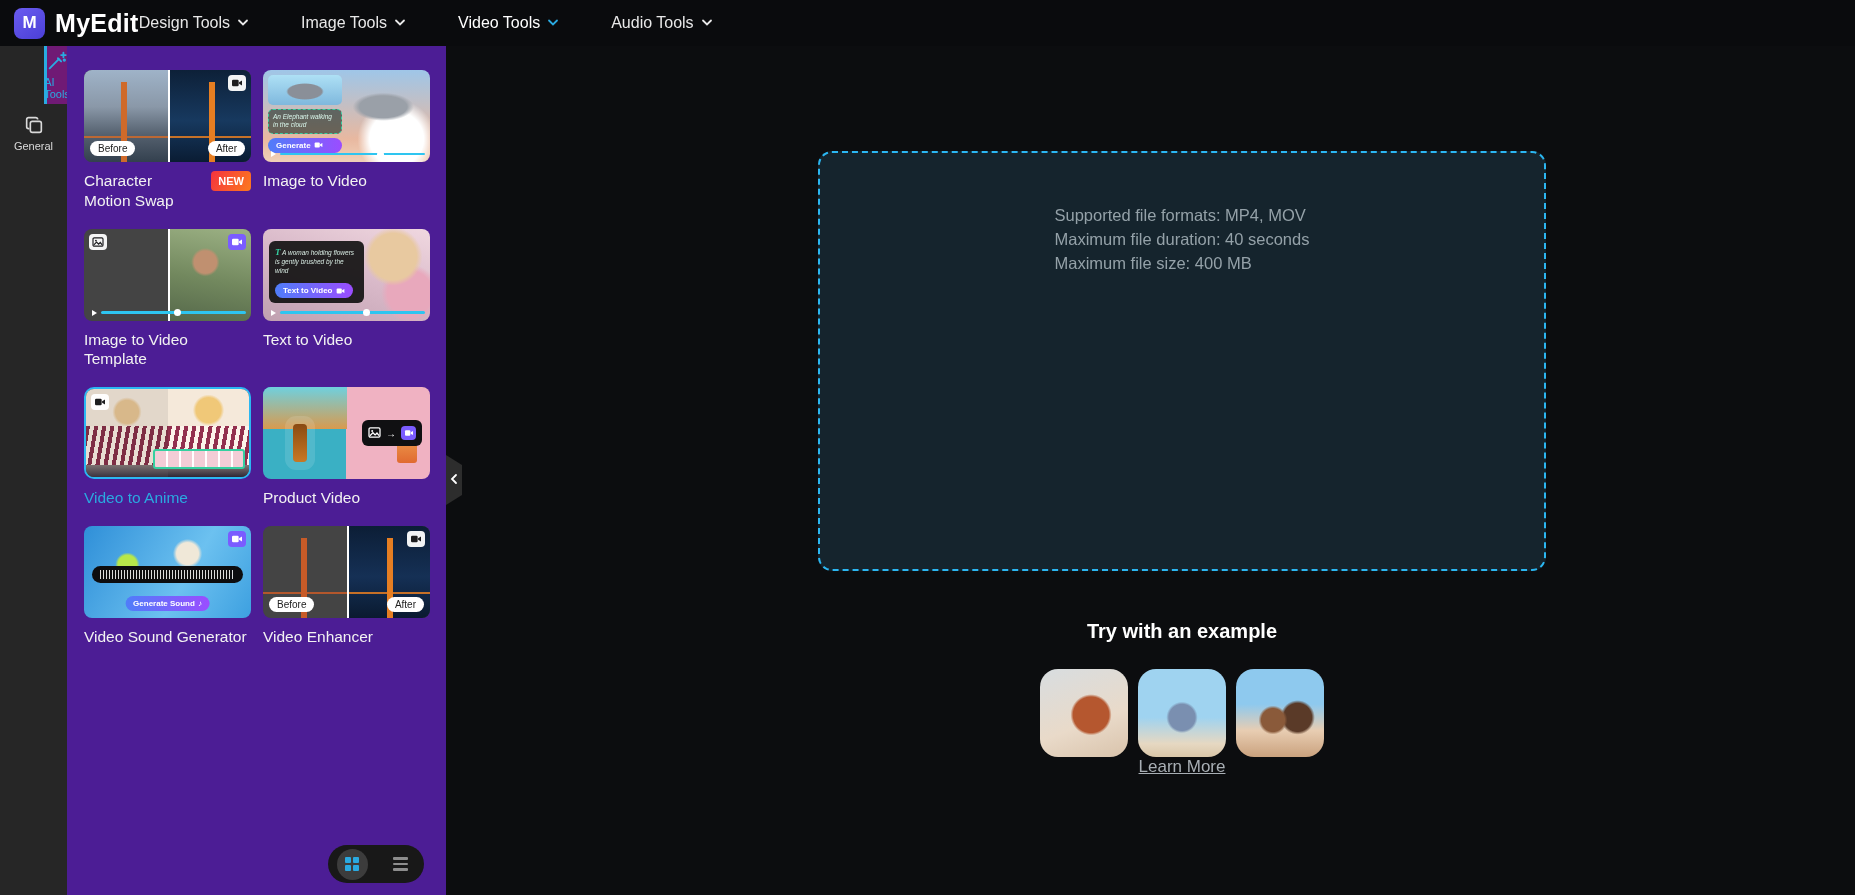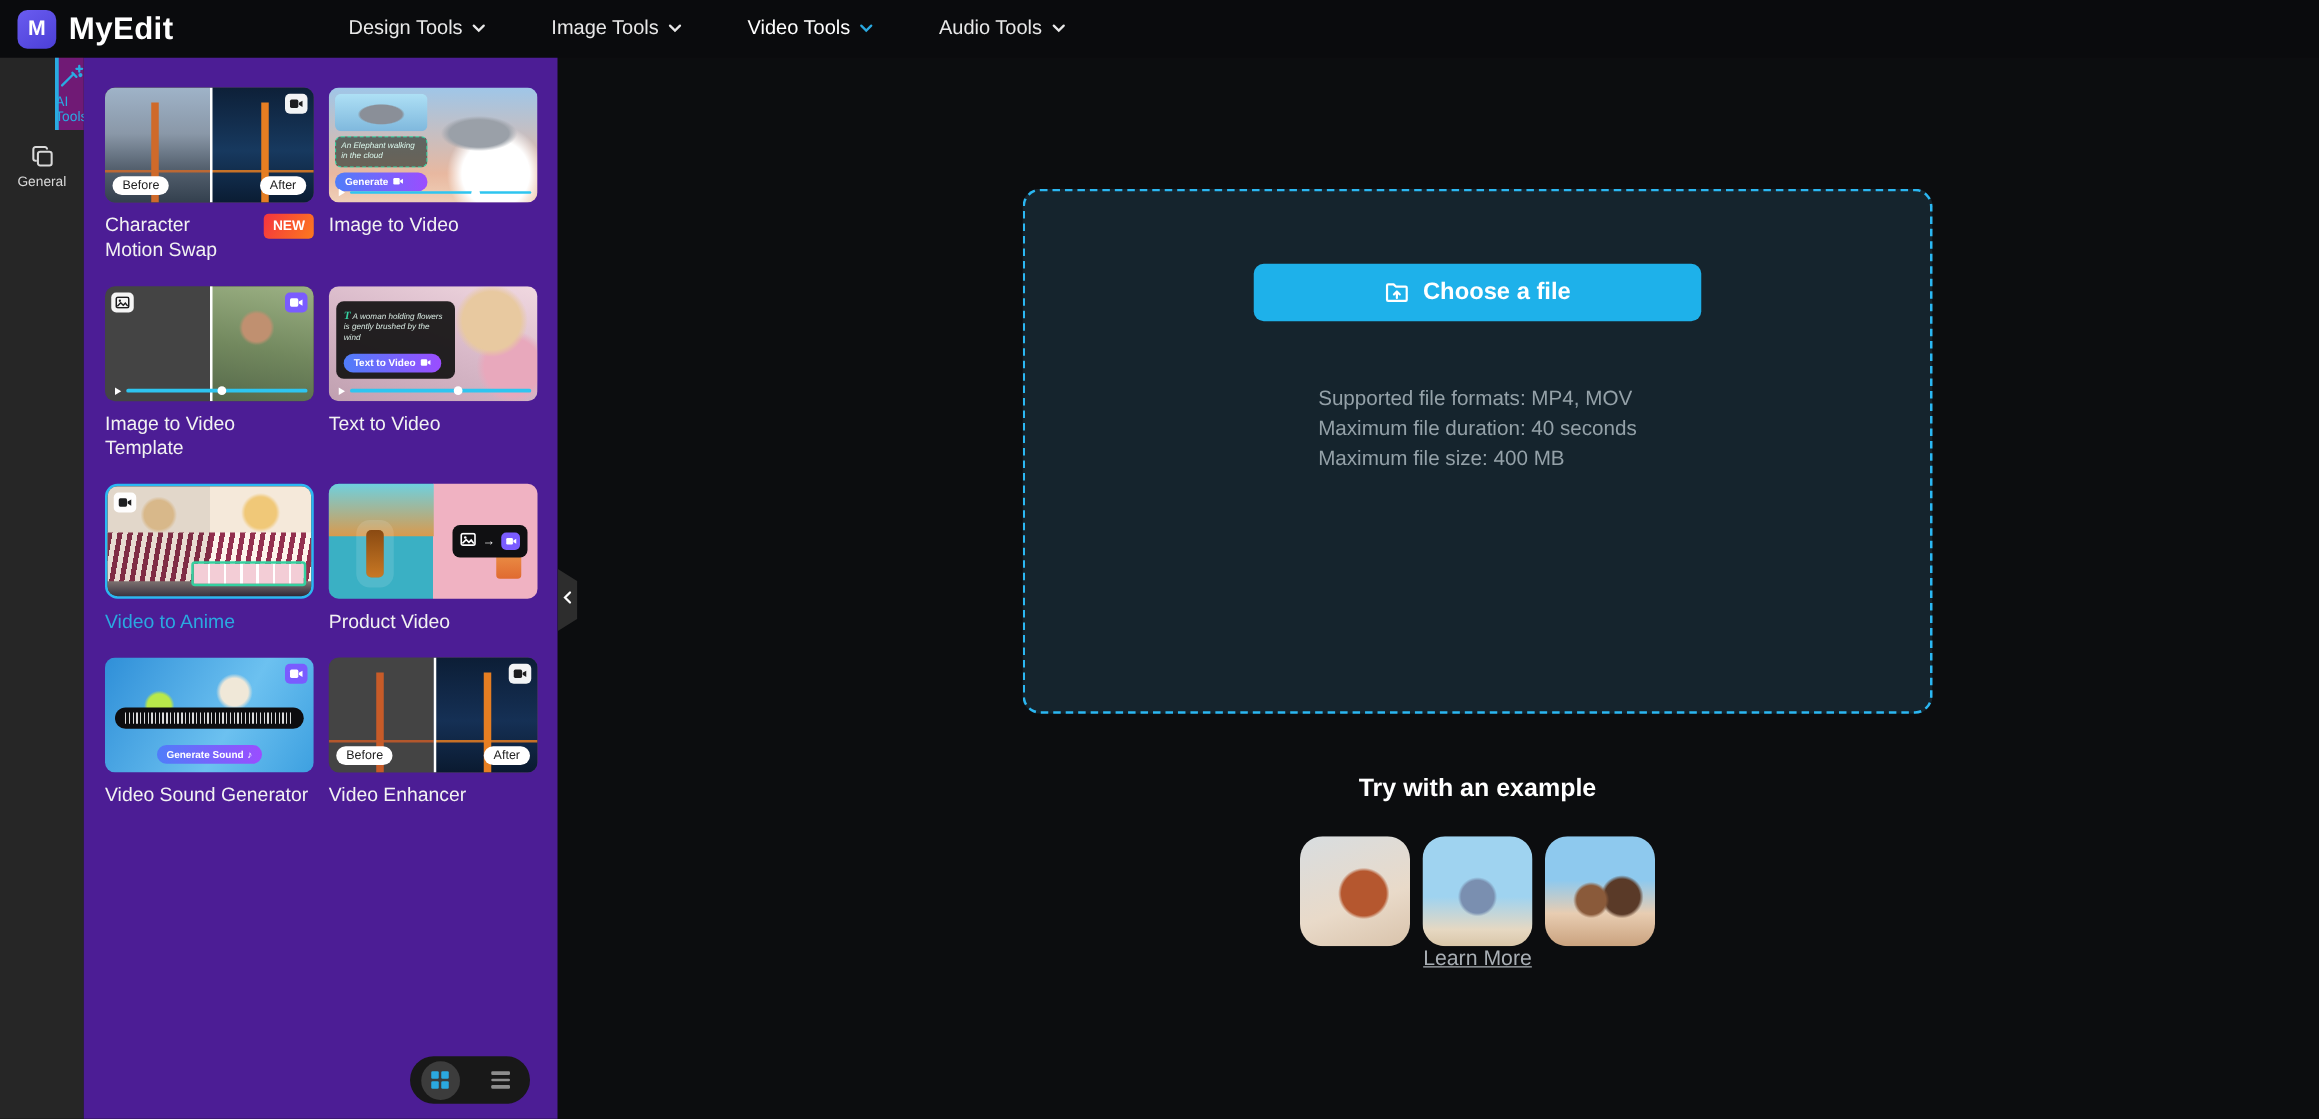--- a/index.html
+++ b/index.html
@@ -7,21 +7,21 @@
     font-family:"Liberation Sans", sans-serif; color:#fff; }
 
   
   .topnav { position:absolute; left:0; top:0; width:1855px; height:46px; background:#0a0b0d;
     display:flex; align-items:center; z-index:10; }
   .logo { display:flex; align-items:center; gap:10px; margin-left:14px; cursor:pointer; }
   .logo-mark { width:31px; height:31px; border-radius:8px;
     background:linear-gradient(145deg,#6a5cf0,#4b3fd6); display:flex; align-items:center;
     justify-content:center; font-weight:bold; font-size:17px; color:#fff; }
   .logo-text { font-size:25px; font-weight:700; letter-spacing:.3px; }
-  .nav-menu { display:flex; align-items:center; gap:52px; margin-left:140px; }
+  .nav-menu { display:flex; align-items:center; gap:52px; }
   .nav-item { display:flex; align-items:center; gap:7px; font-size:16px; color:#e8e8e8;
     cursor:pointer; }
   .nav-item.active { color:#ffffff; }
   .chev { display:inline-flex; }
 
   
   .rail { position:absolute; left:0; top:46px; bottom:0; width:67px; background:#262626; }
   .rail-item { height:58px; display:flex; flex-direction:column; align-items:center;
     justify-content:center; gap:4px; cursor:pointer; color:#d9d9d9; font-size:11px; }
   .rail-item.active { background:#701a75; border-left:3px solid #29abe2; color:#29abe2;margin-left:44px; }
@@ -446,29 +446,20 @@
 <div class="collapse-tab">
   <span>
     <svg width="8" height="12" viewBox="0 0 8 12">
         <path d="M6 2 L2 6 L6 10" stroke="#fff" stroke-width="1.8" fill="none" stroke-linecap="round"></path>
       </svg>
   </span>
 </div>
 
 <main>
   <div class="dropzone">
-    <button class="choose-btn">
-      <span style="display:inline-flex;">
-        <svg width="21" height="21" viewBox="0 0 24 24" fill="none" stroke="#fff" stroke-width="2" stroke-linejoin="round" stroke-linecap="round">
-          <path d="M3 18 V5 a1 1 0 0 1 1 -1 h5 l2 2 h9 a1 1 0 0 1 1 1 v11 a1 1 0 0 1 -1 1 H4 a1 1 0 0 1 -1 -1z"></path>
-          <path d="M12 16.5 v-5.5 M9.3 13.2 L12 10.5 L14.7 13.2"></path>
-        </svg>
-      </span>
-      <span>Choose a file</span>
-    </button>
     <div class="info-wrap">
       <div class="info-lines">
         <div>Supported file formats: MP4, MOV</div>
         <div>Maximum file duration: 40 seconds</div>
         <div>Maximum file size: 400 MB</div>
       </div>
     </div>
   </div>
 
   <div class="examples">

